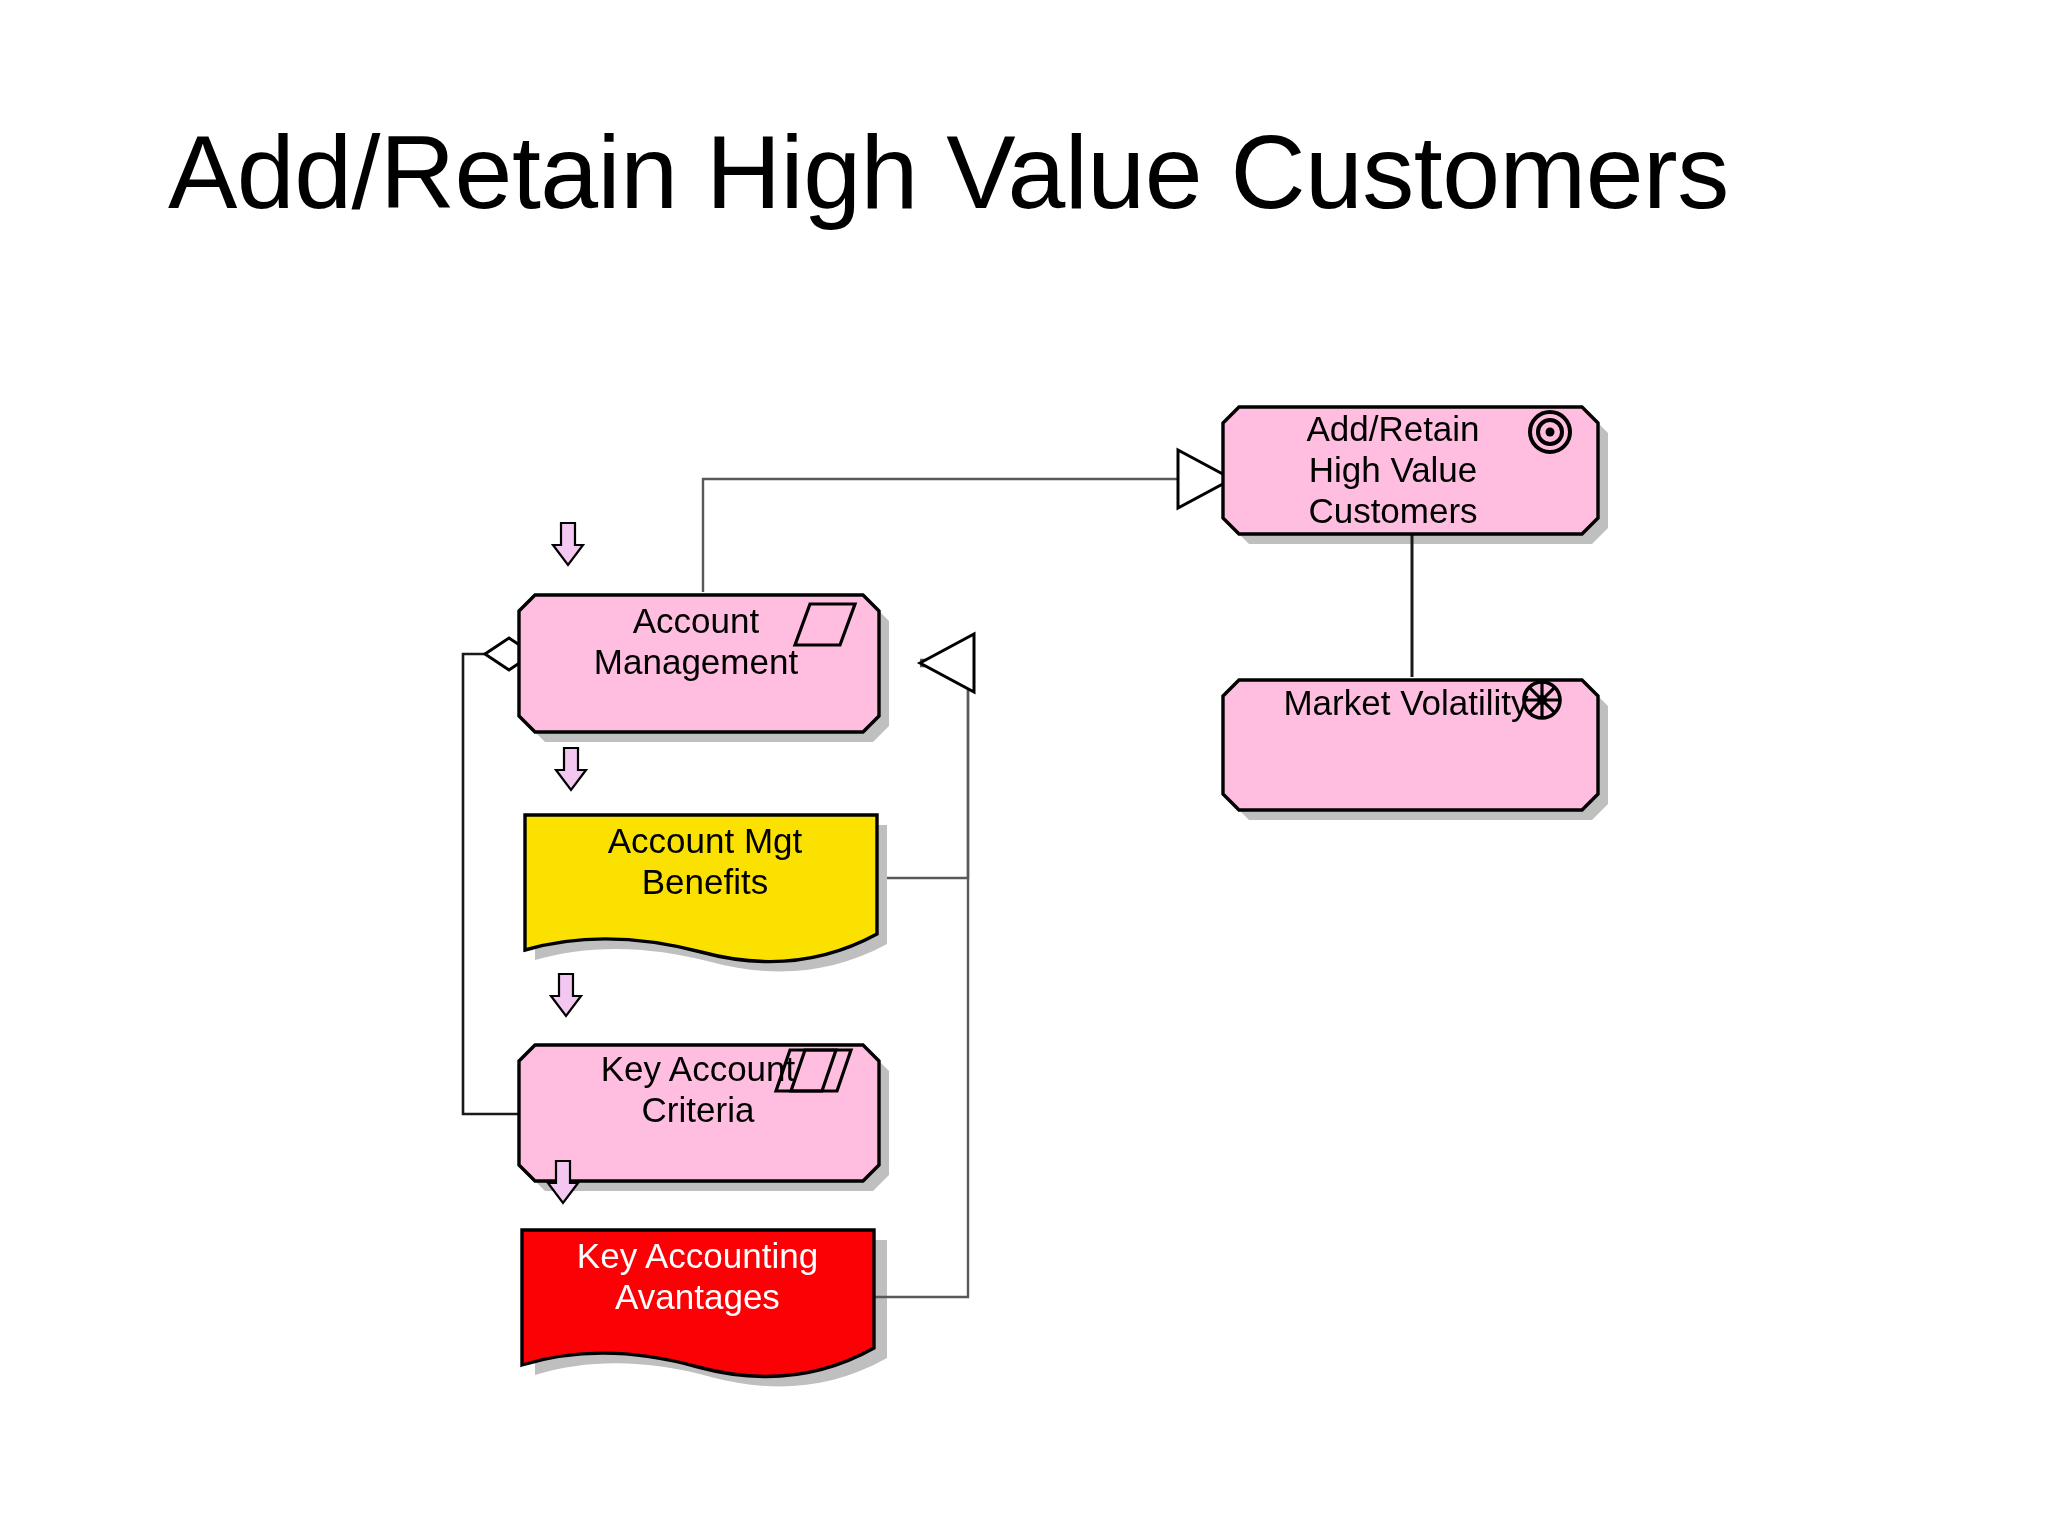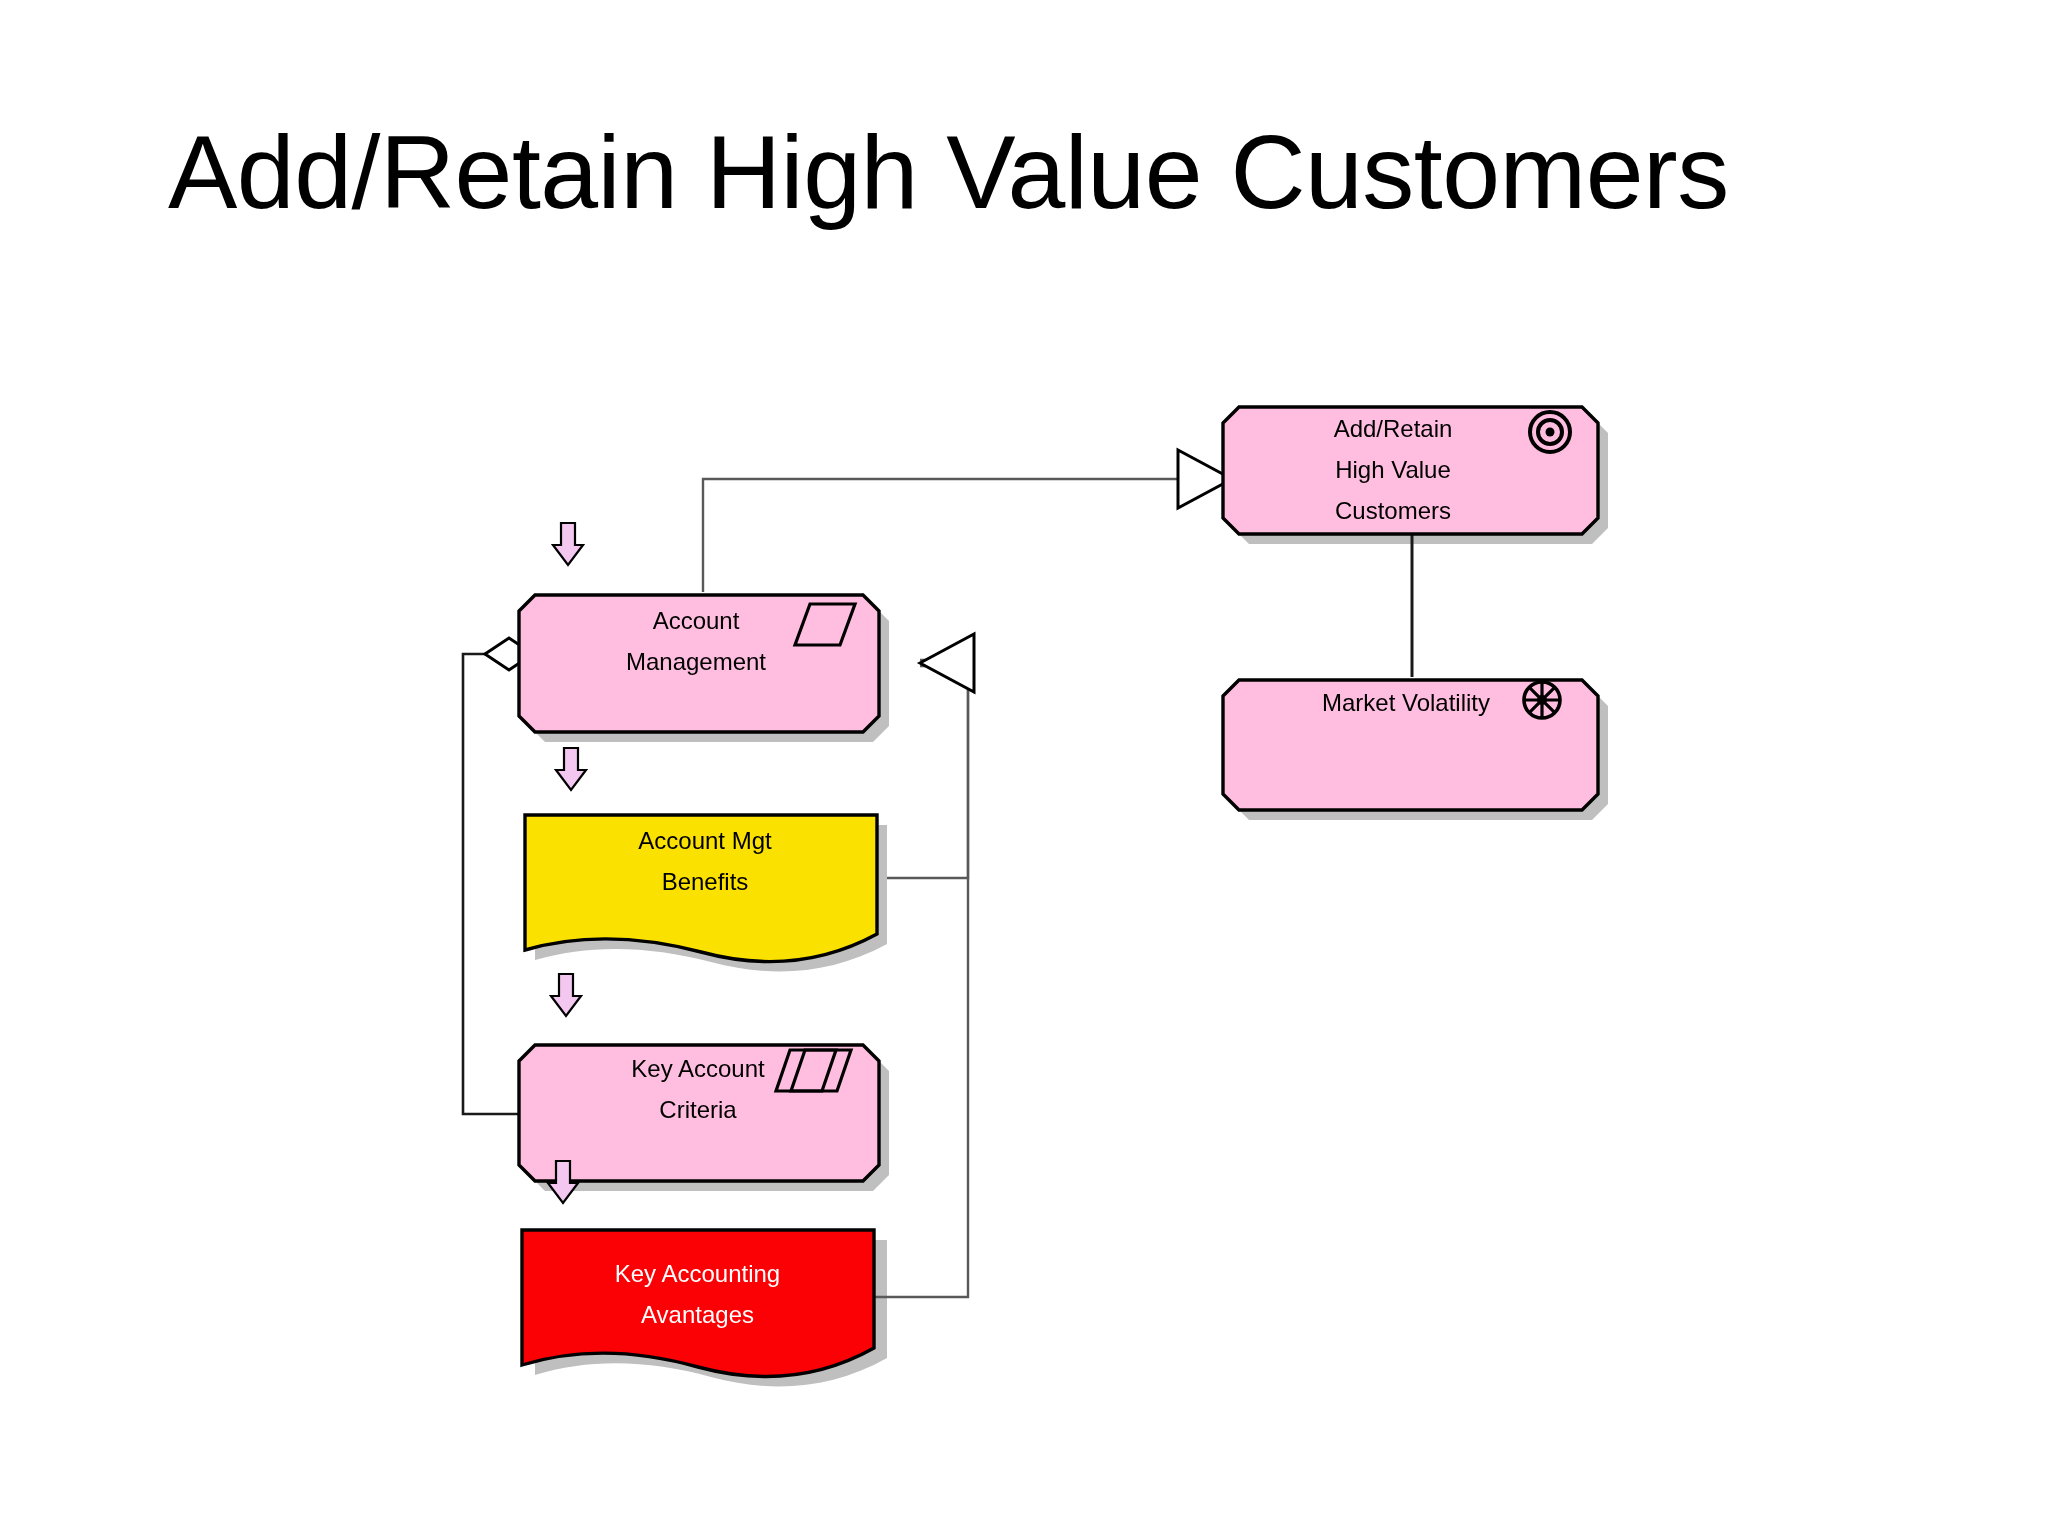--- a/index.html
+++ b/index.html
@@ -39,21 +39,21 @@
     height: 1536px;
   }
   #diagram svg {
     display: block;
   }
 
   
   .node-label {
     position: absolute;
     font-family: "Liberation Sans", sans-serif;
-    font-size: 24px;
+    font-size: 35px;
     line-height: 41px;
     color: #000000;
     text-align: center;
     white-space: pre-line;
     pointer-events: none;
   }
   .node-label.light { color: #ffffff; }
   .node-label.left-al { text-align: center; }
 </style>
 </head>
@@ -184,14 +184,14 @@
 
 <div class="node-label" style="left:556px; top:600px; width:280px;">Account
 Management</div>
 
 <div class="node-label" style="left:535px; top:820px; width:340px;">Account Mgt
 Benefits</div>
 
 <div class="node-label left-al" style="left:548px; top:1048px; width:300px;">Key Account
 Criteria</div>
 
-<div class="node-label light" style="left:525px; top:1235px; width:345px;margin-top:18px;">Key Accounting
+<div class="node-label light" style="left:525px; top:1235px; width:345px;">Key Accounting
 Avantages</div>
 
 </body></html>

